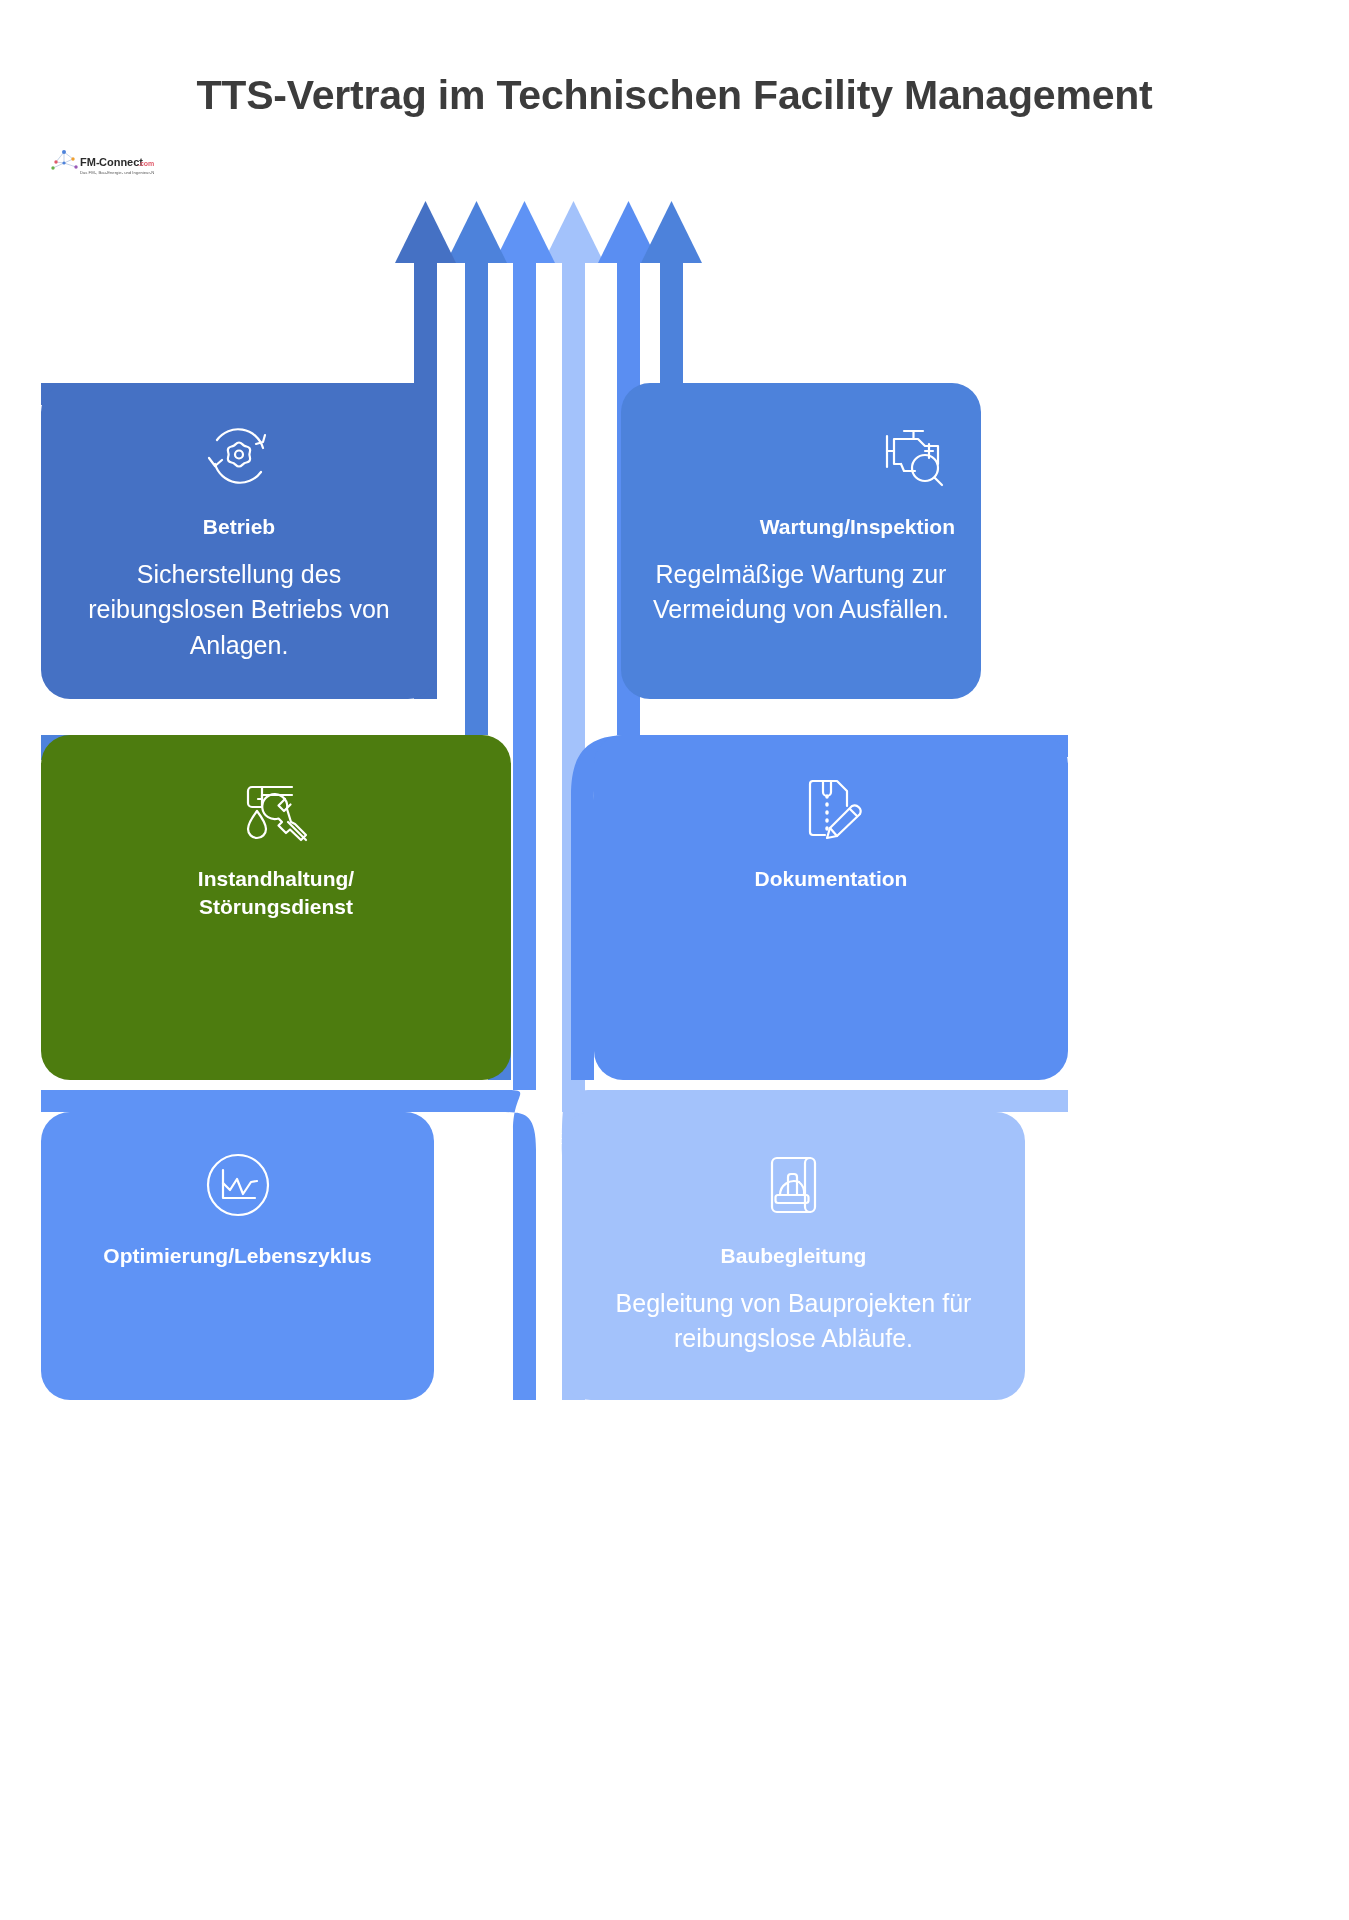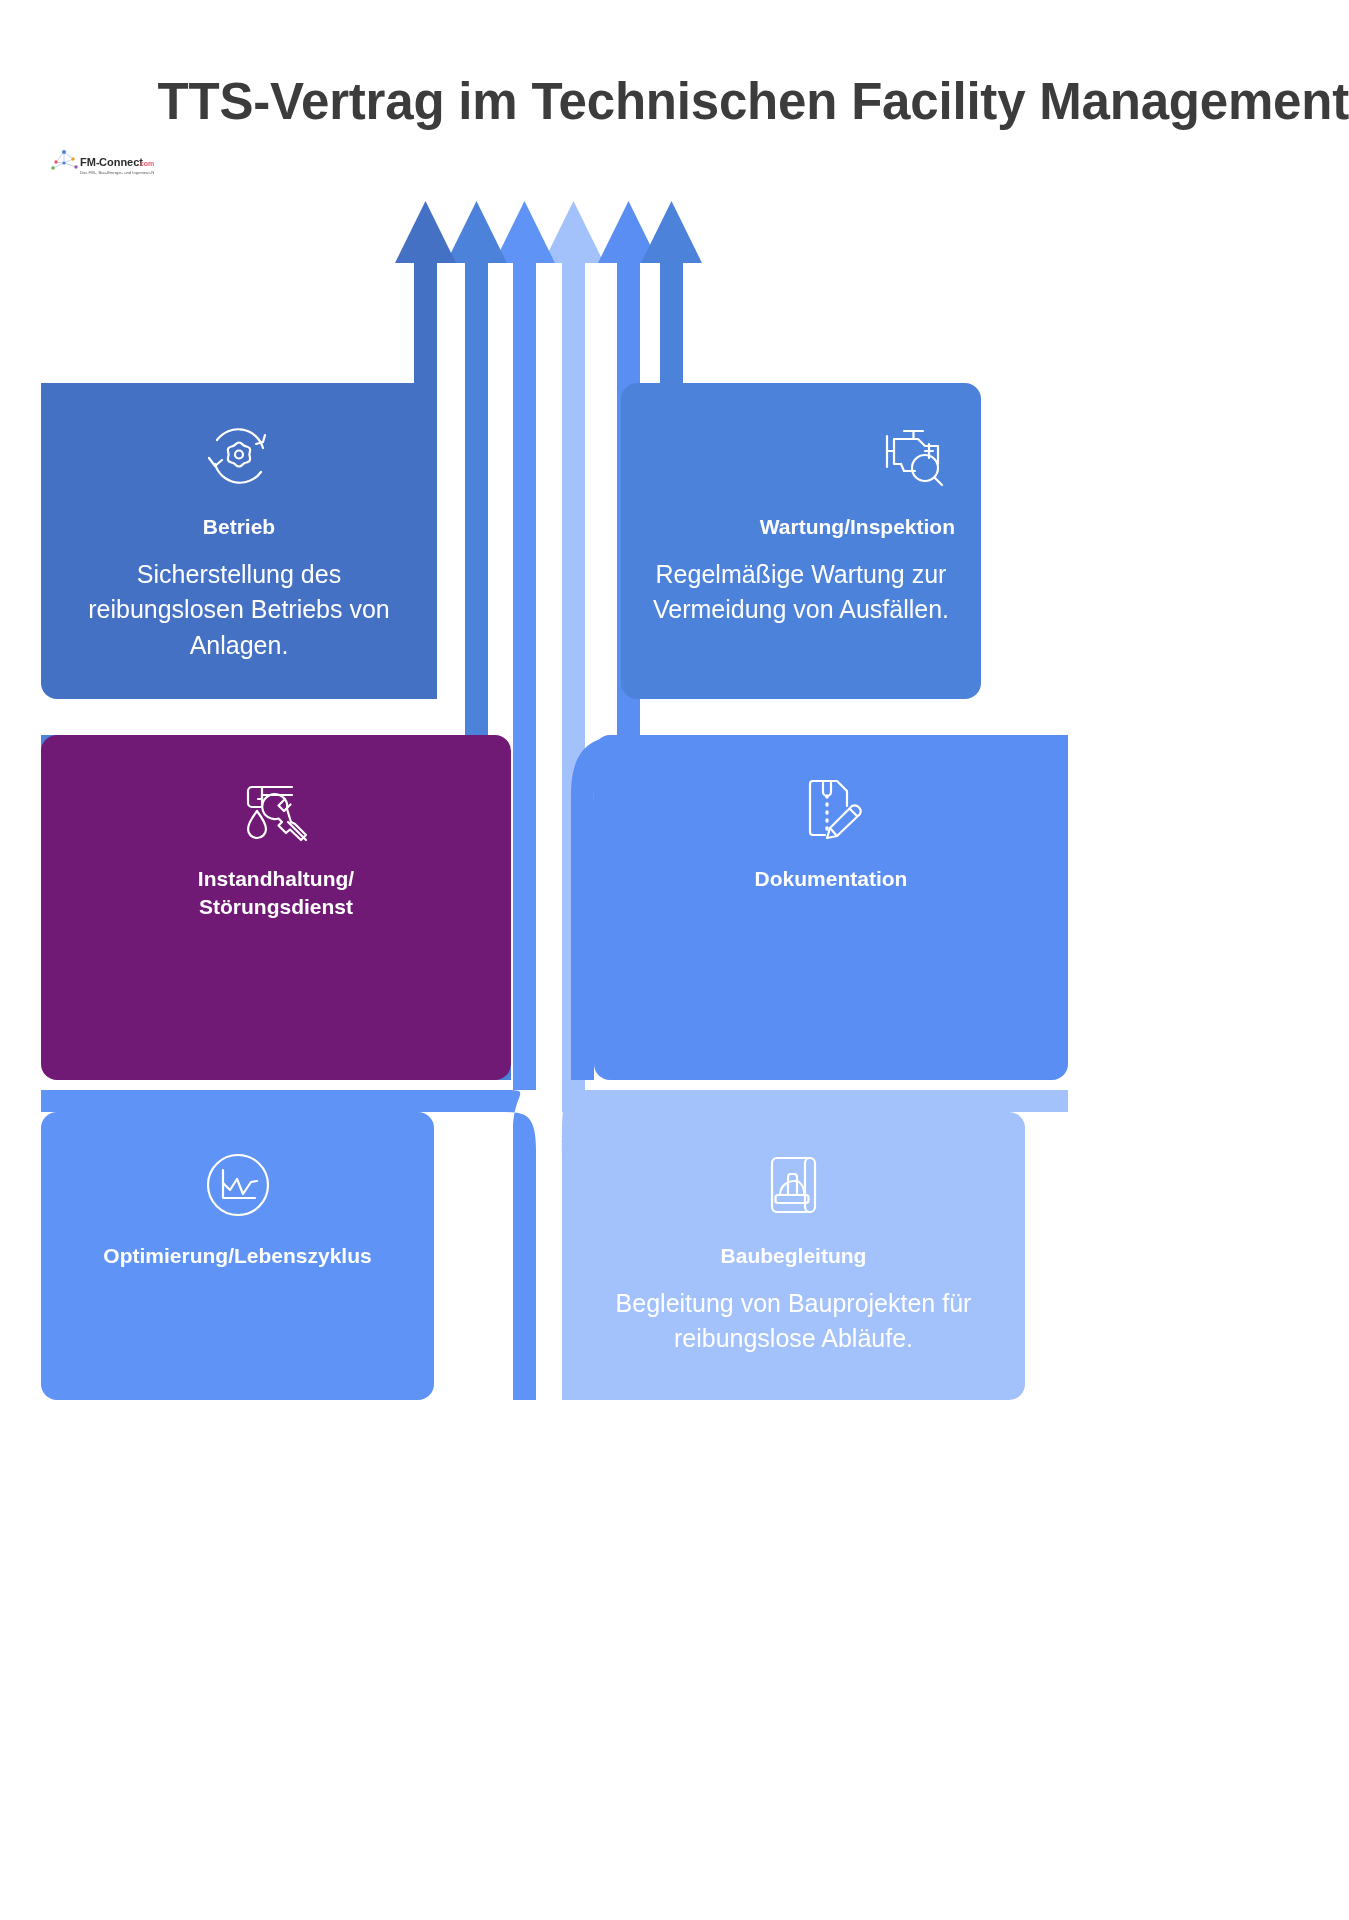--- a/index.html
+++ b/index.html
@@ -15,22 +15,22 @@
     width: 1349px;
     height: 1920px;
     background: #ffffff;
   }
 
   
   .title {
     position: absolute;
     left: 0; right: 0;
     top: 72px;
-    text-align: right;
-    font-size: 51px;
+    text-align: center;
+    font-size: 41px;
     font-weight: 700;
     color: #3c3c3c;
     letter-spacing: -0.2px;
   }
   .logo {
     position: absolute;
     left: 46px;
     top: 148px;
     width: 108px;
     height: 34px;
@@ -42,21 +42,21 @@
     position: absolute;
     left: 0; top: 0;
     width: 1349px;
     height: 1920px;
     pointer-events: none;
   }
 
   
   .card {
     position: absolute;
-    border-radius: 16px;
+    border-radius: 29px;
     color: #ffffff;
     display: flex;
     flex-direction: column;
     align-items: center;
     text-align: center;
     padding: 30px 26px 26px;
   }
   .card .icon-wrap {
     height: 86px;
     display: flex;
@@ -74,21 +74,21 @@
   .card .card-desc {
     font-size: 25px;
     font-weight: 400;
     line-height: 1.42;
   }
 
   
   #card-betrieb        { left: 41px;  top: 383px;  width: 396px;  height: 316px;
                          background: #4571c4; border-top-right-radius: 0; }
   #card-instandhaltung { left: 41px;  top: 735px;  width: 470px;  height: 345px;
-                         background: #701a75; }
+                         background: #4d7c0f; }
   #card-optimierung    { left: 41px;  top: 1112px; width: 393px;  height: 288px;
                          background: #5f93f5; }
 
   
   #card-wartung        { left: 621px; top: 383px;  width: 360px;  height: 316px;
                          background: #4d82db; align-items: flex-end; }
   #card-dokumentation  { left: 594px; top: 735px;  width: 474px;  height: 345px;
                          background: #5a8ef2; }
   #card-baubegleitung  { left: 562px; top: 1112px; width: 463px;  height: 288px;
                          background: #a3c2fb; }

